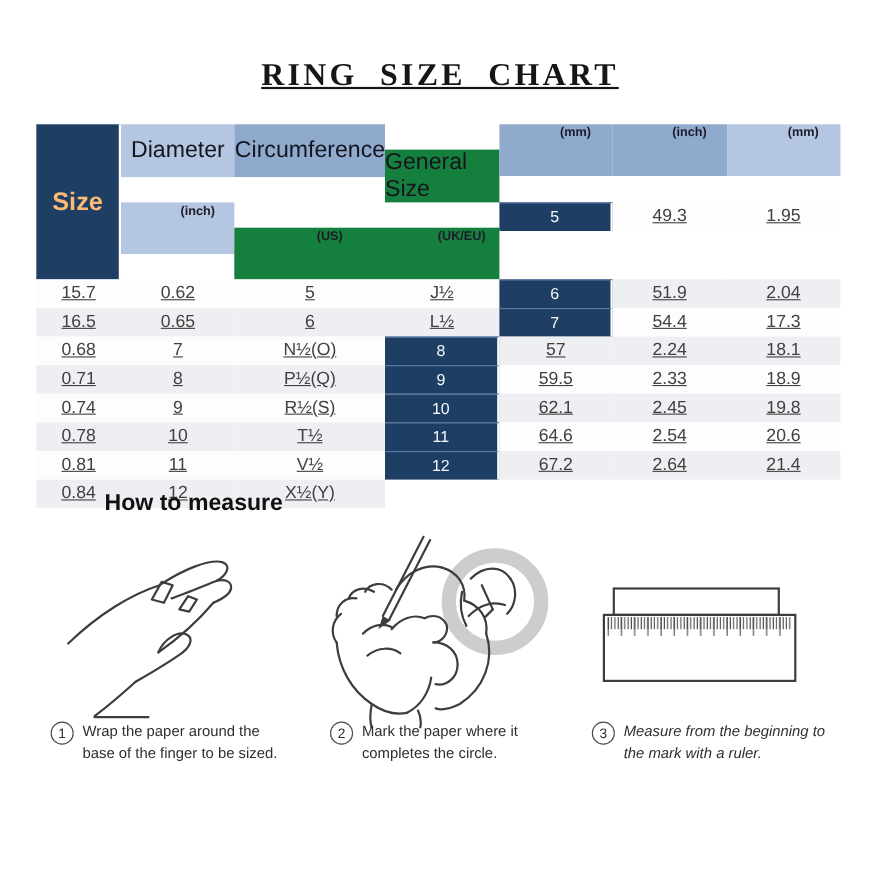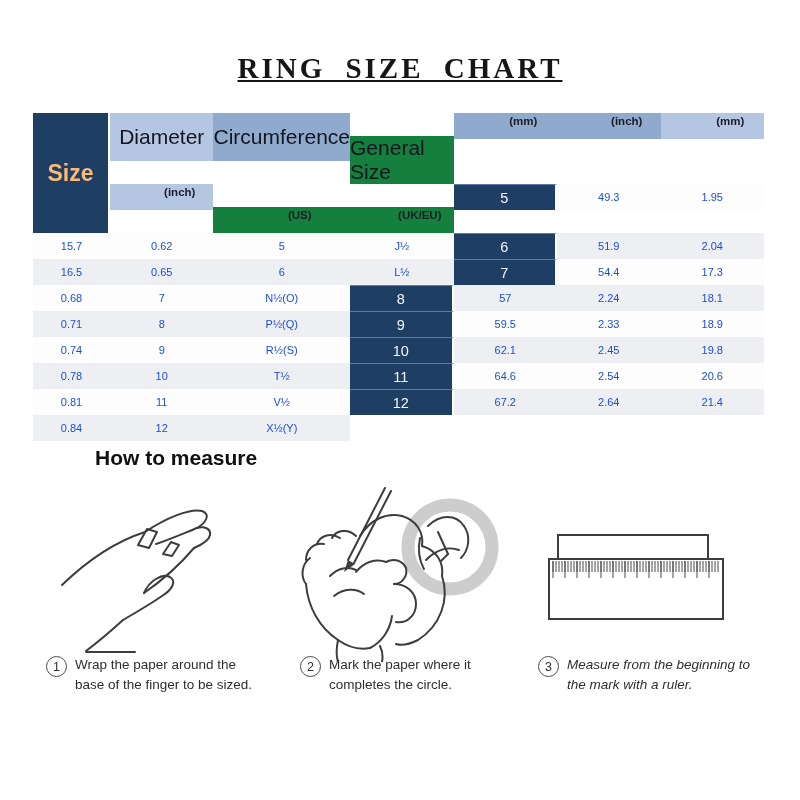--- a/index.html
+++ b/index.html
@@ -16,29 +16,29 @@
   .ring-table{
     position:absolute;left:33px;top:113px;width:731px;
     display:grid;grid-template-columns:77px repeat(6,1fr);
   }
   .ring-table div{box-sizing:border-box;display:flex;align-items:center;justify-content:center;}
   .h-size{
     grid-row:1/3;background:#1f3e63;color:#fdba74;
     font-size:23px;font-weight:bold;border-right:2px solid #ffffff;
   }
   .h-group{height:48px;font-size:21px;color:#15151f;}
-  .h-sub{height:26px;font-size:11.5px;font-weight:bold;color:#1c1c28;align-items:flex-start !important;padding-top:2px;padding-left:36px;}
+  .h-sub{height:47px;font-size:11.5px;font-weight:bold;color:#1c1c28;align-items:flex-start !important;padding-top:2px;padding-left:36px;}
   .g1{background:#8faacd;}
   .g2{background:#b4c6e2;}
   .g3{background:#15803d;margin-top:23px;}
   .c-size{
     height:26px;background:#1f3e63;color:#f4f7fb;font-size:14.5px;
     border-top:1px solid #5c7ca6;border-right:2px solid #ffffff;
   }
-  .cell{height:26px;font-size:11px;color:#1d4ed8;}
+  .cell{height:26px;font-size:16px;color:#404040;text-decoration:underline;}
   .r-w{background:#fdfdfe;}
   .r-g{background:#edeff2;text-align:center;}
   
   .htm{
     position:absolute;left:95px;top:446px;margin:0;
     font-size:21px;font-weight:700;color:#101010;
   }
   .illus{position:absolute;}
   .i1{left:50px;top:490px;}
   .i2{left:290px;top:480px;}

